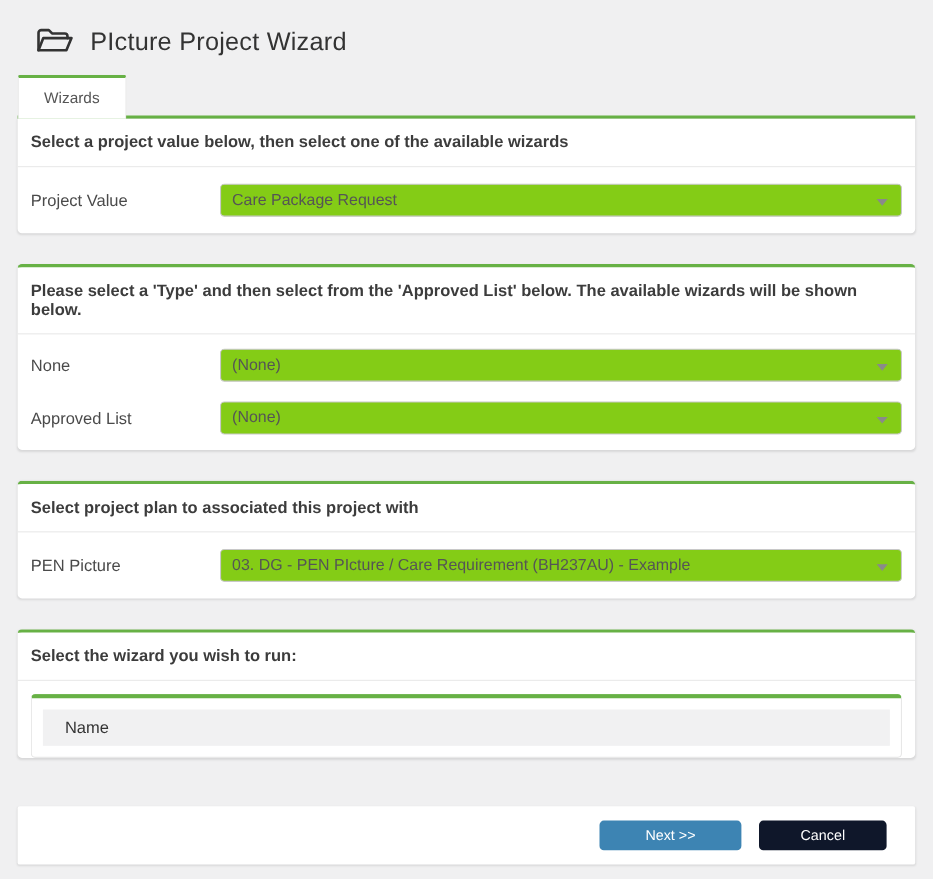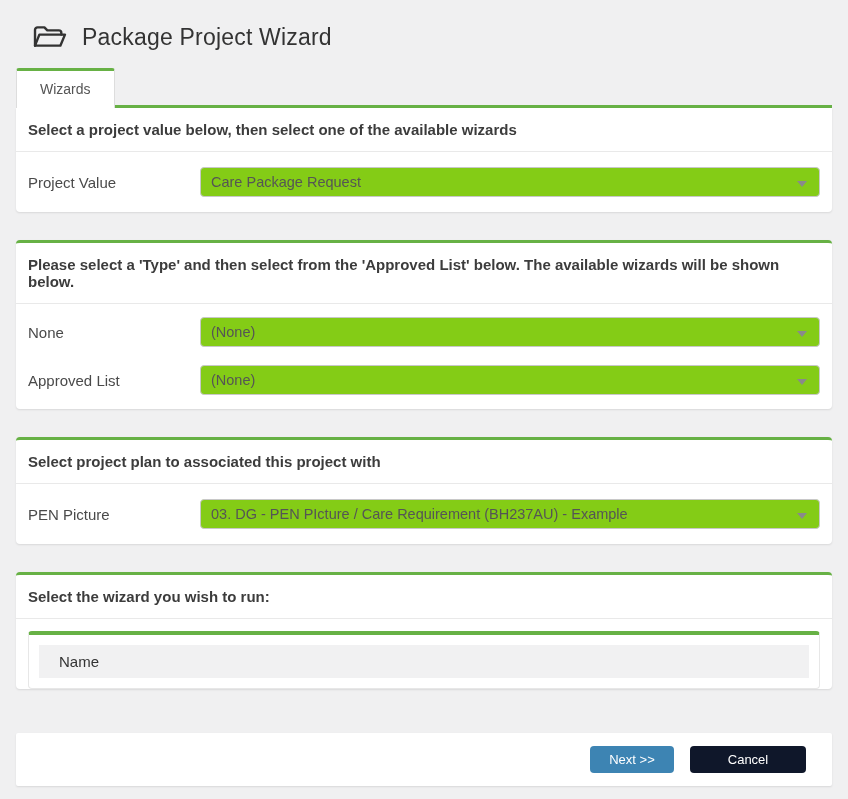--- a/index.html
+++ b/index.html
@@ -129,34 +129,34 @@
   }
   .btn {
     height: 27px;
     border: none;
     border-radius: 4px;
     color: #fff;
     font-size: 13px;
     font-family: "Liberation Sans", sans-serif;
     cursor: pointer;
   }
-  .btn-next { width: 84px; background: #3d84b3; }
+  .btn-next { width: 129px; background: #3d84b3; }
   .btn-cancel { width: 116px; background: #0f172a; }
 </style>
 </head>
 <body>
 
 <div class="header">
   <span class="folder-icon">
     <svg width="34" height="28" viewBox="0 0 24 20" fill="none" stroke="#333" stroke-width="1.7" stroke-linejoin="round" stroke-linecap="round">
       <path d="M1.3 16.2 V4.9 a1.8 1.8 0 0 1 1.8 -1.8 h4.9 l2.1 2.2 h8.2 a1.8 1.8 0 0 1 1.8 1.8 v1.2"></path>
       <path d="M1.3 16.2 L4.4 8.3 h18.3 l-3.3 7.9 z"></path>
     </svg>
   </span>
-  <h1 class="page-title">Package Project Wizard</h1>
+  <h1 class="page-title">PIcture Project Wizard</h1>
 </div>
 
 <div class="tabbar">
   <div class="tab">
     <span>Wizards</span>
   </div>
 </div>
 
 <div class="section single">
   <div class="section-heading">Select a project value below, then select one of the available wizards</div>

